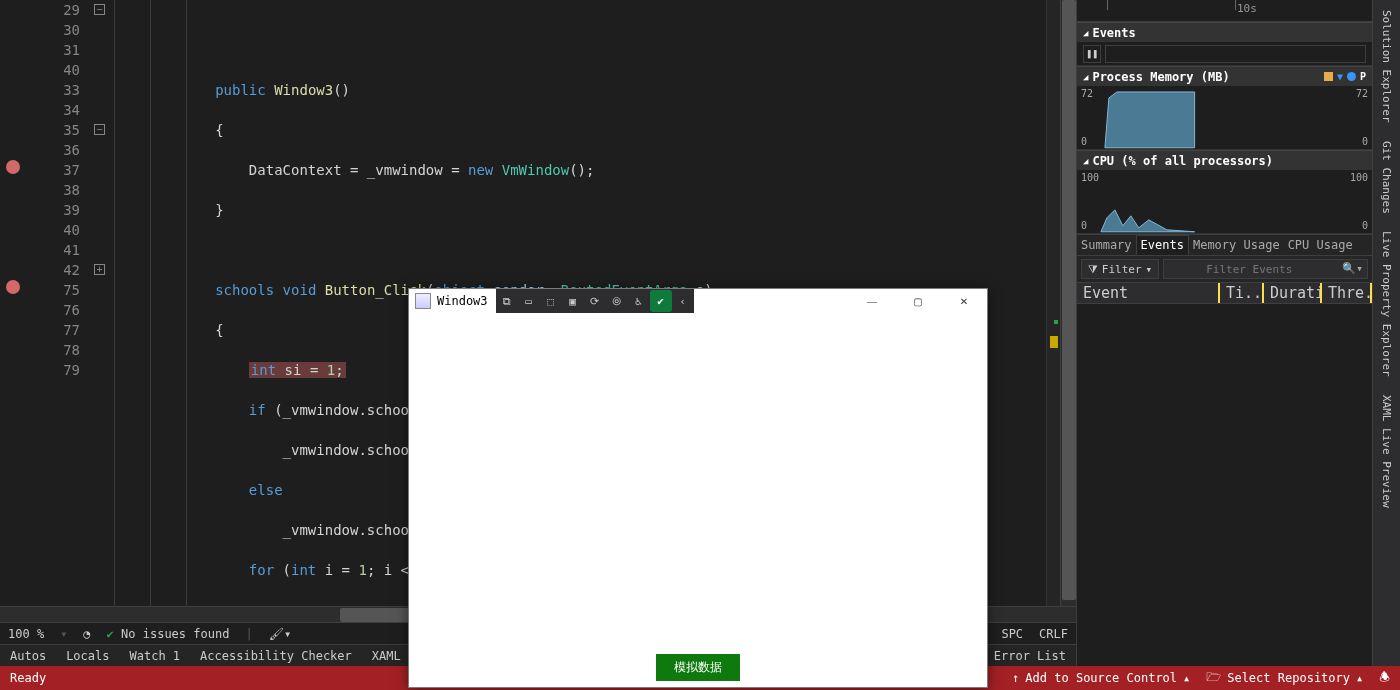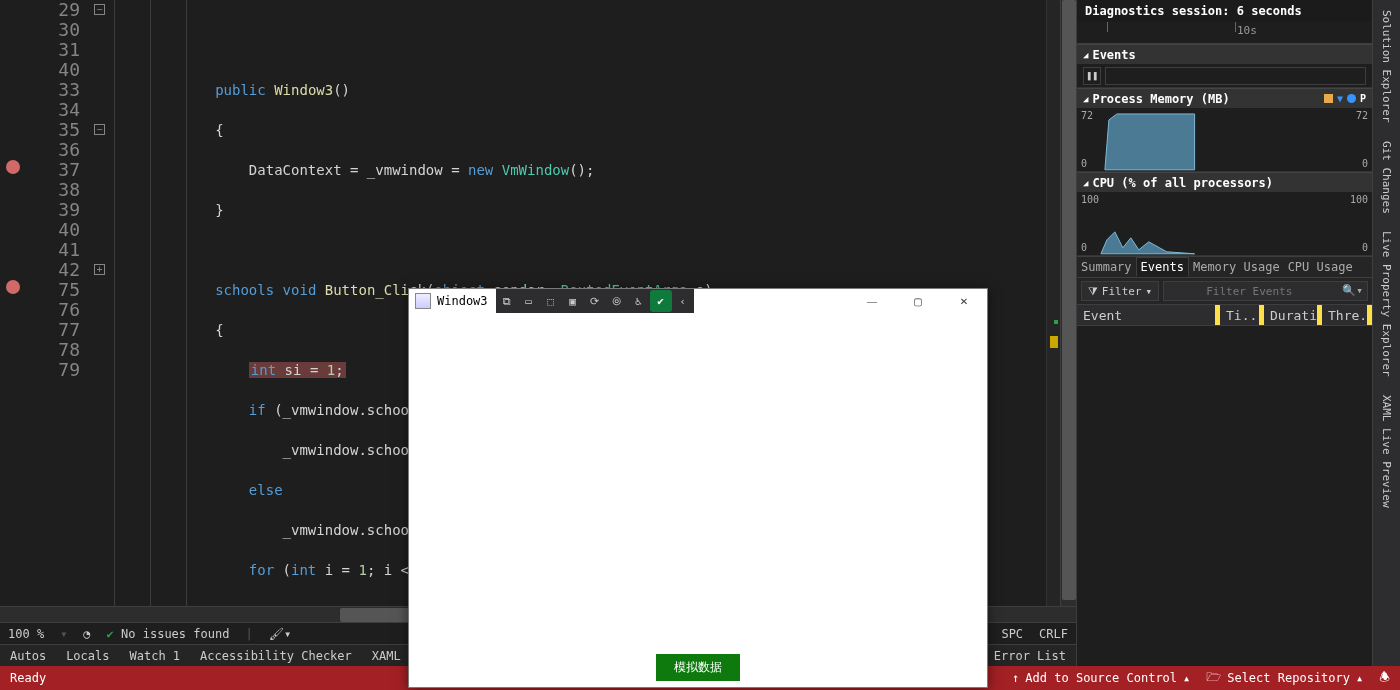--- a/index.html
+++ b/index.html
@@ -3,21 +3,21 @@
 <meta charset="utf-8">
 <style>
   * { margin:0; padding:0; box-sizing:border-box; font-family:"Segoe UI",Consolas,monospace; }
   html,body { width:1400px; height:690px; background:#1e1e1e; overflow:hidden; color:#ccc; }
   .root { display:flex; width:100%; height:100%; flex-direction:column; }
   .main { flex:1; display:flex; min-height:0; }
   .editor-col { flex:1; display:flex; flex-direction:column; min-width:0; background:#1e1e1e; position:relative; }
   .code-area { flex:1; display:flex; position:relative; background:#1e1e1e; overflow:hidden; }
   .bp-gutter { width:34px; background:#1e1e1e; border-right:0; }
   .bp { width:14px; height:14px; border-radius:50%; background:#d16969; margin-left:6px; position:absolute; }
-  .ln-gutter { width:56px; background:#1e1e1e; text-align:right; padding-right:10px; color:#858585; font-family:Consolas,monospace; font-size:18px; line-height:20px; padding-top:0; }
+  .ln-gutter { width:56px; background:#1e1e1e; text-align:right; padding-right:10px; color:#858585; font-family:Consolas,monospace; font-size:14px; line-height:20px; padding-top:0; }
   .ln-gutter div { height:20px; }
   .fold-gutter { width:24px; position:relative; color:#858585; font-family:Consolas,monospace; font-size:10px; }
   .fold-box { width:11px; height:11px; border:1px solid #858585; position:absolute; left:4px; display:flex; align-items:center; justify-content:center; font-size:10px; line-height:1; cursor:pointer;}
   .code { flex:1; font-family:Consolas,monospace; font-size:14px; line-height:20px; color:#d4d4d4; white-space:pre; padding-top:0; position:relative;}
   .code .row { height:20px; position:relative; }
   .kw { color:#569cd6; }
   .type { color:#4ec9b0; }
   .fn { color:#dcdcaa; }
   .param { color:#9cdcfe; }
   .num { color:#b5cea8; }
@@ -53,21 +53,21 @@
   .badge-b { width:9px; height:9px; background:#3794ff; border-radius:50%;}
   .tab-row { height:22px; display:flex; border-top:1px solid #3e3e3e; border-bottom:1px solid #3e3e3e; background:#252526;}
   .dtab { padding:0 4px; display:flex; align-items:center; cursor:pointer; color:#aaa; }
   .dtab.active { background:#1e1e1e; border:1px solid #3e3e3e; border-bottom-color:#1e1e1e; color:#fff; }
   .filter-row { height:26px; display:flex; align-items:center; padding:4px; gap:4px; background:#252526;}
   .filter-btn { height:20px; border:1px solid #3e3e3e; background:#2d2d30; padding:0 6px; display:flex; align-items:center; gap:4px; font-size:11px;}
   .filter-input { flex:1; height:20px; border:1px solid #3e3e3e; background:#2d2d30; position:relative;padding-left:36px;}
   .filter-input input { width:100%; height:100%; background:transparent; border:0; color:#ccc; padding:0 18px 0 6px; font-size:11px; outline:none;}
   .filter-input .mag { position:absolute; right:4px; top:2px; font-size:11px; color:#aaa;}
   .grid-hdr { height:22px; display:flex; background:#2d2d30; border-top:1px solid #3e3e3e; border-bottom:1px solid #3e3e3e;}
-  .grid-hdr div { padding:0 6px; display:flex; align-items:center; border-right:5px solid #fde047; font-size:13px; overflow:hidden; text-overflow:ellipsis; white-space:nowrap;}
+  .grid-hdr div { padding:0 6px; display:flex; align-items:center; border-right:2px solid #fde047; font-size:15px; overflow:hidden; text-overflow:ellipsis; white-space:nowrap;}
   .grid-body { flex:1; background:#1e1e1e; }
 
   .side-rail { width:28px; background:#2d2d30; border-left:1px solid #3e3e3e; display:flex; flex-direction:column; align-items:center; padding-top:4px; gap:6px;}
   .rail-tab { writing-mode:vertical-rl; font-size:11px; color:#ccc; padding:6px 2px; cursor:pointer;}
 
   .statusbar { height:24px; background:#a32024; color:#fff; display:flex; align-items:center; font-size:12px; padding:0 10px; gap:16px;}
   .statusbar .spacer { flex:1; }
   .sb-item { display:flex; align-items:center; gap:6px; cursor:pointer;}
 
   
@@ -182,21 +182,20 @@
         <div class="tool-tab">Locals</div>
         <div class="tool-tab">Watch 1</div>
         <div class="tool-tab">Accessibility Checker</div>
         <div class="tool-tab">XAML Binding Failur</div>
         <div style="flex:1"></div>
         <div class="tool-tab">Error List</div>
       </div>
     </div>
 
     <div class="diag-col">
-      <div class="diag-hdr">Diagnostics session: 6 seconds</div>
       <div class="timeline">
         <div class="tick" style="left:30px"></div>
         <div style="position:absolute; left:160px; top:2px">10s</div>
         <div class="tick" style="left:158px"></div>
       </div>
       <div class="section-hdr">
           <span class="tri">◢</span>
           <span>Events</span>
         </div>
       <div class="pause-row">

